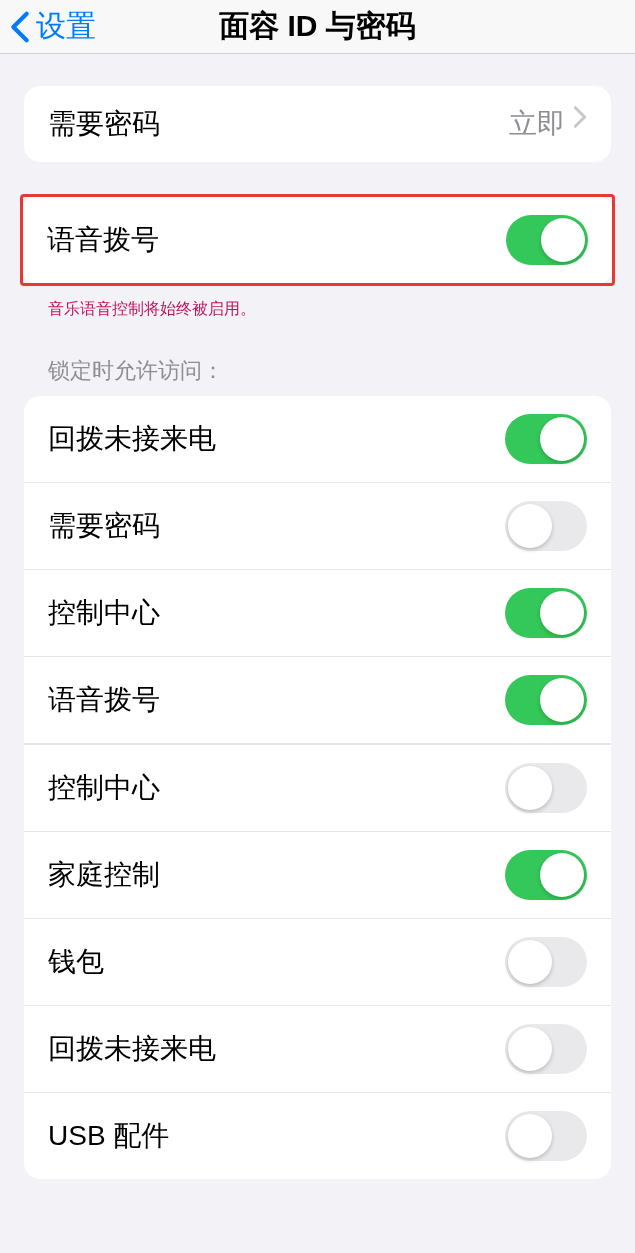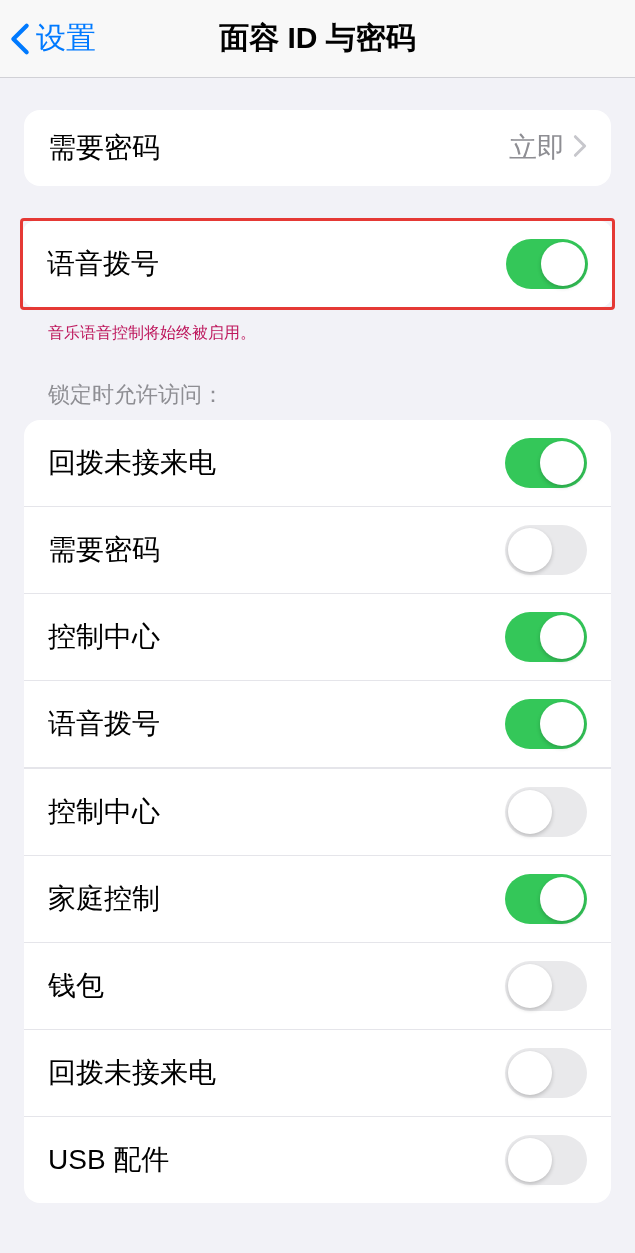--- a/index.html
+++ b/index.html
@@ -8,21 +8,21 @@
       box-sizing: border-box;
     }
     body {
       font-family: -apple-system, BlinkMacSystemFont, "Helvetica Neue", sans-serif;
       background: #f2f2f7;
       width: 635px;
       height: 1253px;
       overflow: hidden;
     }
     .header {
-      height: 78px;
+      height: 54px;
       background: #f8f8f8;
       border-bottom: 1px solid #d1d1d6;
       display: flex;
       align-items: center;
       position: relative;
     }
     .back-button {
       display: flex;
       align-items: center;
       padding-left: 10px;
@@ -64,21 +64,20 @@
     }
     .row:last-child {
       border-bottom: none;
     }
     .row-label {
       font-size: 28px;
       color: #000;
     }
     .row-value {
       display: flex;
-      align-items: center;
       gap: 8px;
     }
     .row-value-text {
       font-size: 28px;
       color: #8e8e93;
     }
     .chevron {
       color: #c7c7cc;
     }
     .chevron svg {

